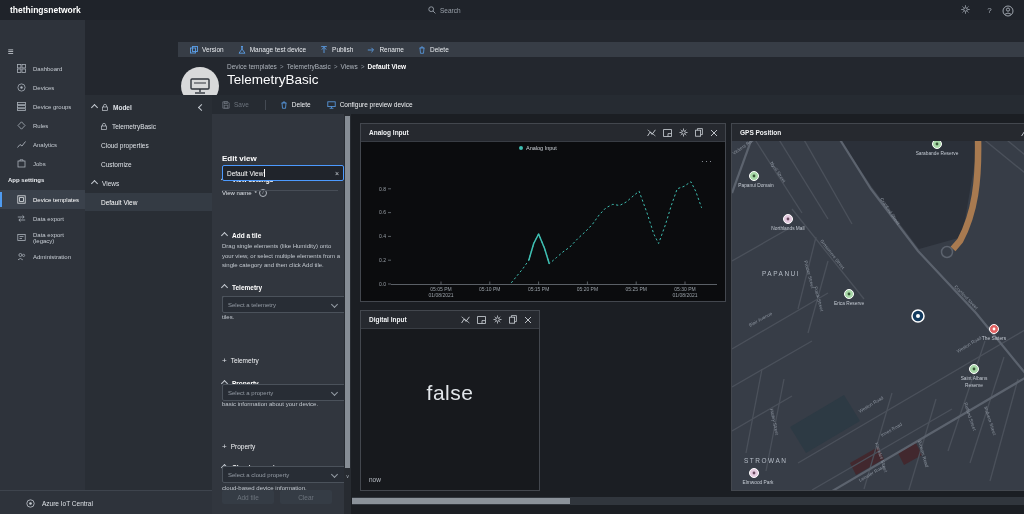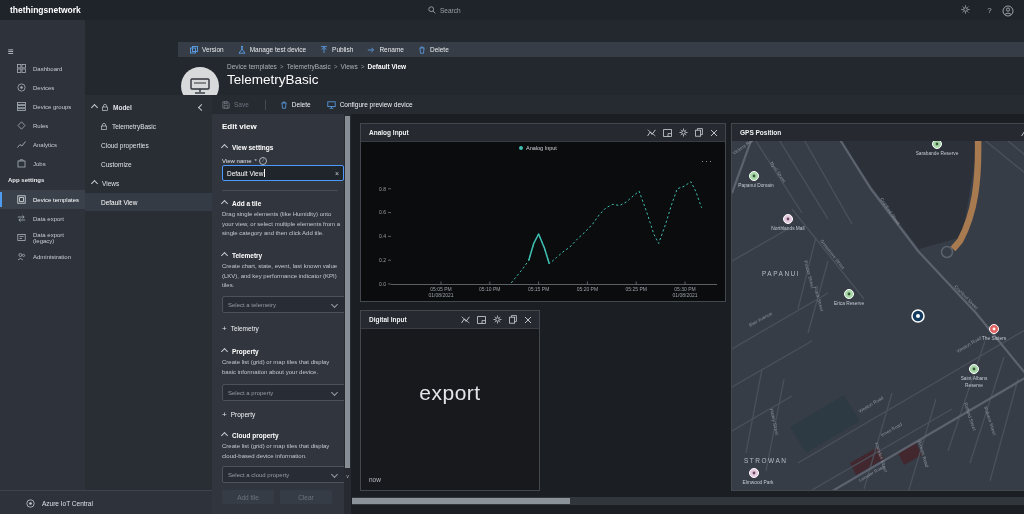--- a/index.html
+++ b/index.html
@@ -39,21 +39,21 @@
   .m-row.sel{background:#343b44;color:#fff;}
   .chev{display:inline-block;width:4px;height:4px;border-left:1px solid #c6ccd3;border-top:1px solid #c6ccd3;transform:rotate(45deg);margin:0 5px 0 7px;flex:none;}
   .chev.dn{transform:rotate(225deg);}
   .chev.lt{transform:rotate(-45deg);}
   
   .v-toolbar{left:212px;top:95px;width:812px;height:19px;background:#262b32;border-bottom:1px solid #15181c;}
   .v-item{height:19px;font-size:6.5px;gap:4px;margin-right:16px;color:#f0f2f4;}
   .v-item.dis{color:#6d747d;}
   
   .editp{left:212px;top:114px;width:132px;height:400px;background:#31363e;}
-  .ep{left:10px;width:122px;}
+  .ep{left:10px;width:122px;margin-top:32px;}
   .ep-title{font-size:8px;font-weight:bold;color:#fff;}
   .ep-sec{font-size:6.5px;font-weight:bold;color:#fff;display:flex;align-items:center;}
   .ep-sec .chev{margin-left:0;}
   .ep-lbl{font-size:6px;color:#dde1e6;display:flex;align-items:center;gap:2px;}
   .ep-par{font-size:6px;line-height:9.5px;color:#c2c8cf;}
   .ep-input{left:10px;width:112px;height:14px;background:#20242b;border:1px solid #4c9aff;border-radius:2px;
             font-size:6.5px;color:#fff;display:flex;align-items:center;padding:0 4px;}
   .caret{width:1px;height:8px;background:#fff;margin-left:1px;}
   .ep-x{margin-left:auto;color:#c6ccd3;font-size:7px;}
   .ep-x::before{content:"\00d7";}
@@ -509,21 +509,21 @@
           </svg>
         <svg width="8" height="9" viewBox="0 0 8 9">
             <rect x="0.6" y="2.2" width="5" height="6" fill="none" stroke="#cfd4da" stroke-width="0.8"></rect>
             <path d="M2.4,2.2 V0.6 H7.4 V6.6 H5.8" fill="none" stroke="#cfd4da" stroke-width="0.8"></path>
           </svg>
         <svg width="8" height="8" viewBox="0 0 8 8">
             <path d="M1,1 L7,7 M7,1 L1,7" stroke="#cfd4da" stroke-width="0.9"></path>
           </svg>
       </div>
     </div>
-    <div class="abs false-val" style="left:0;top:70px;width:178px;text-align:center;">export</div>
+    <div class="abs false-val" style="left:0;top:70px;width:178px;text-align:center;">false</div>
     <div class="abs now" style="left:8px;top:165px;">now</div>
   </div>
 
   <div class="tile" style="left:731px;top:123px;width:300px;height:366px;">
     <div class="tile-h">
       <span class="t">GPS Position</span>
       <div class="t-icons" style="padding-right:2px;">
         <svg width="9" height="8" viewBox="0 0 9 8">
             <path d="M0.6,7 L3.2,3 L5,5.4 L8.4,0.8" fill="none" stroke="#cfd4da" stroke-width="0.9"></path>
           </svg>

